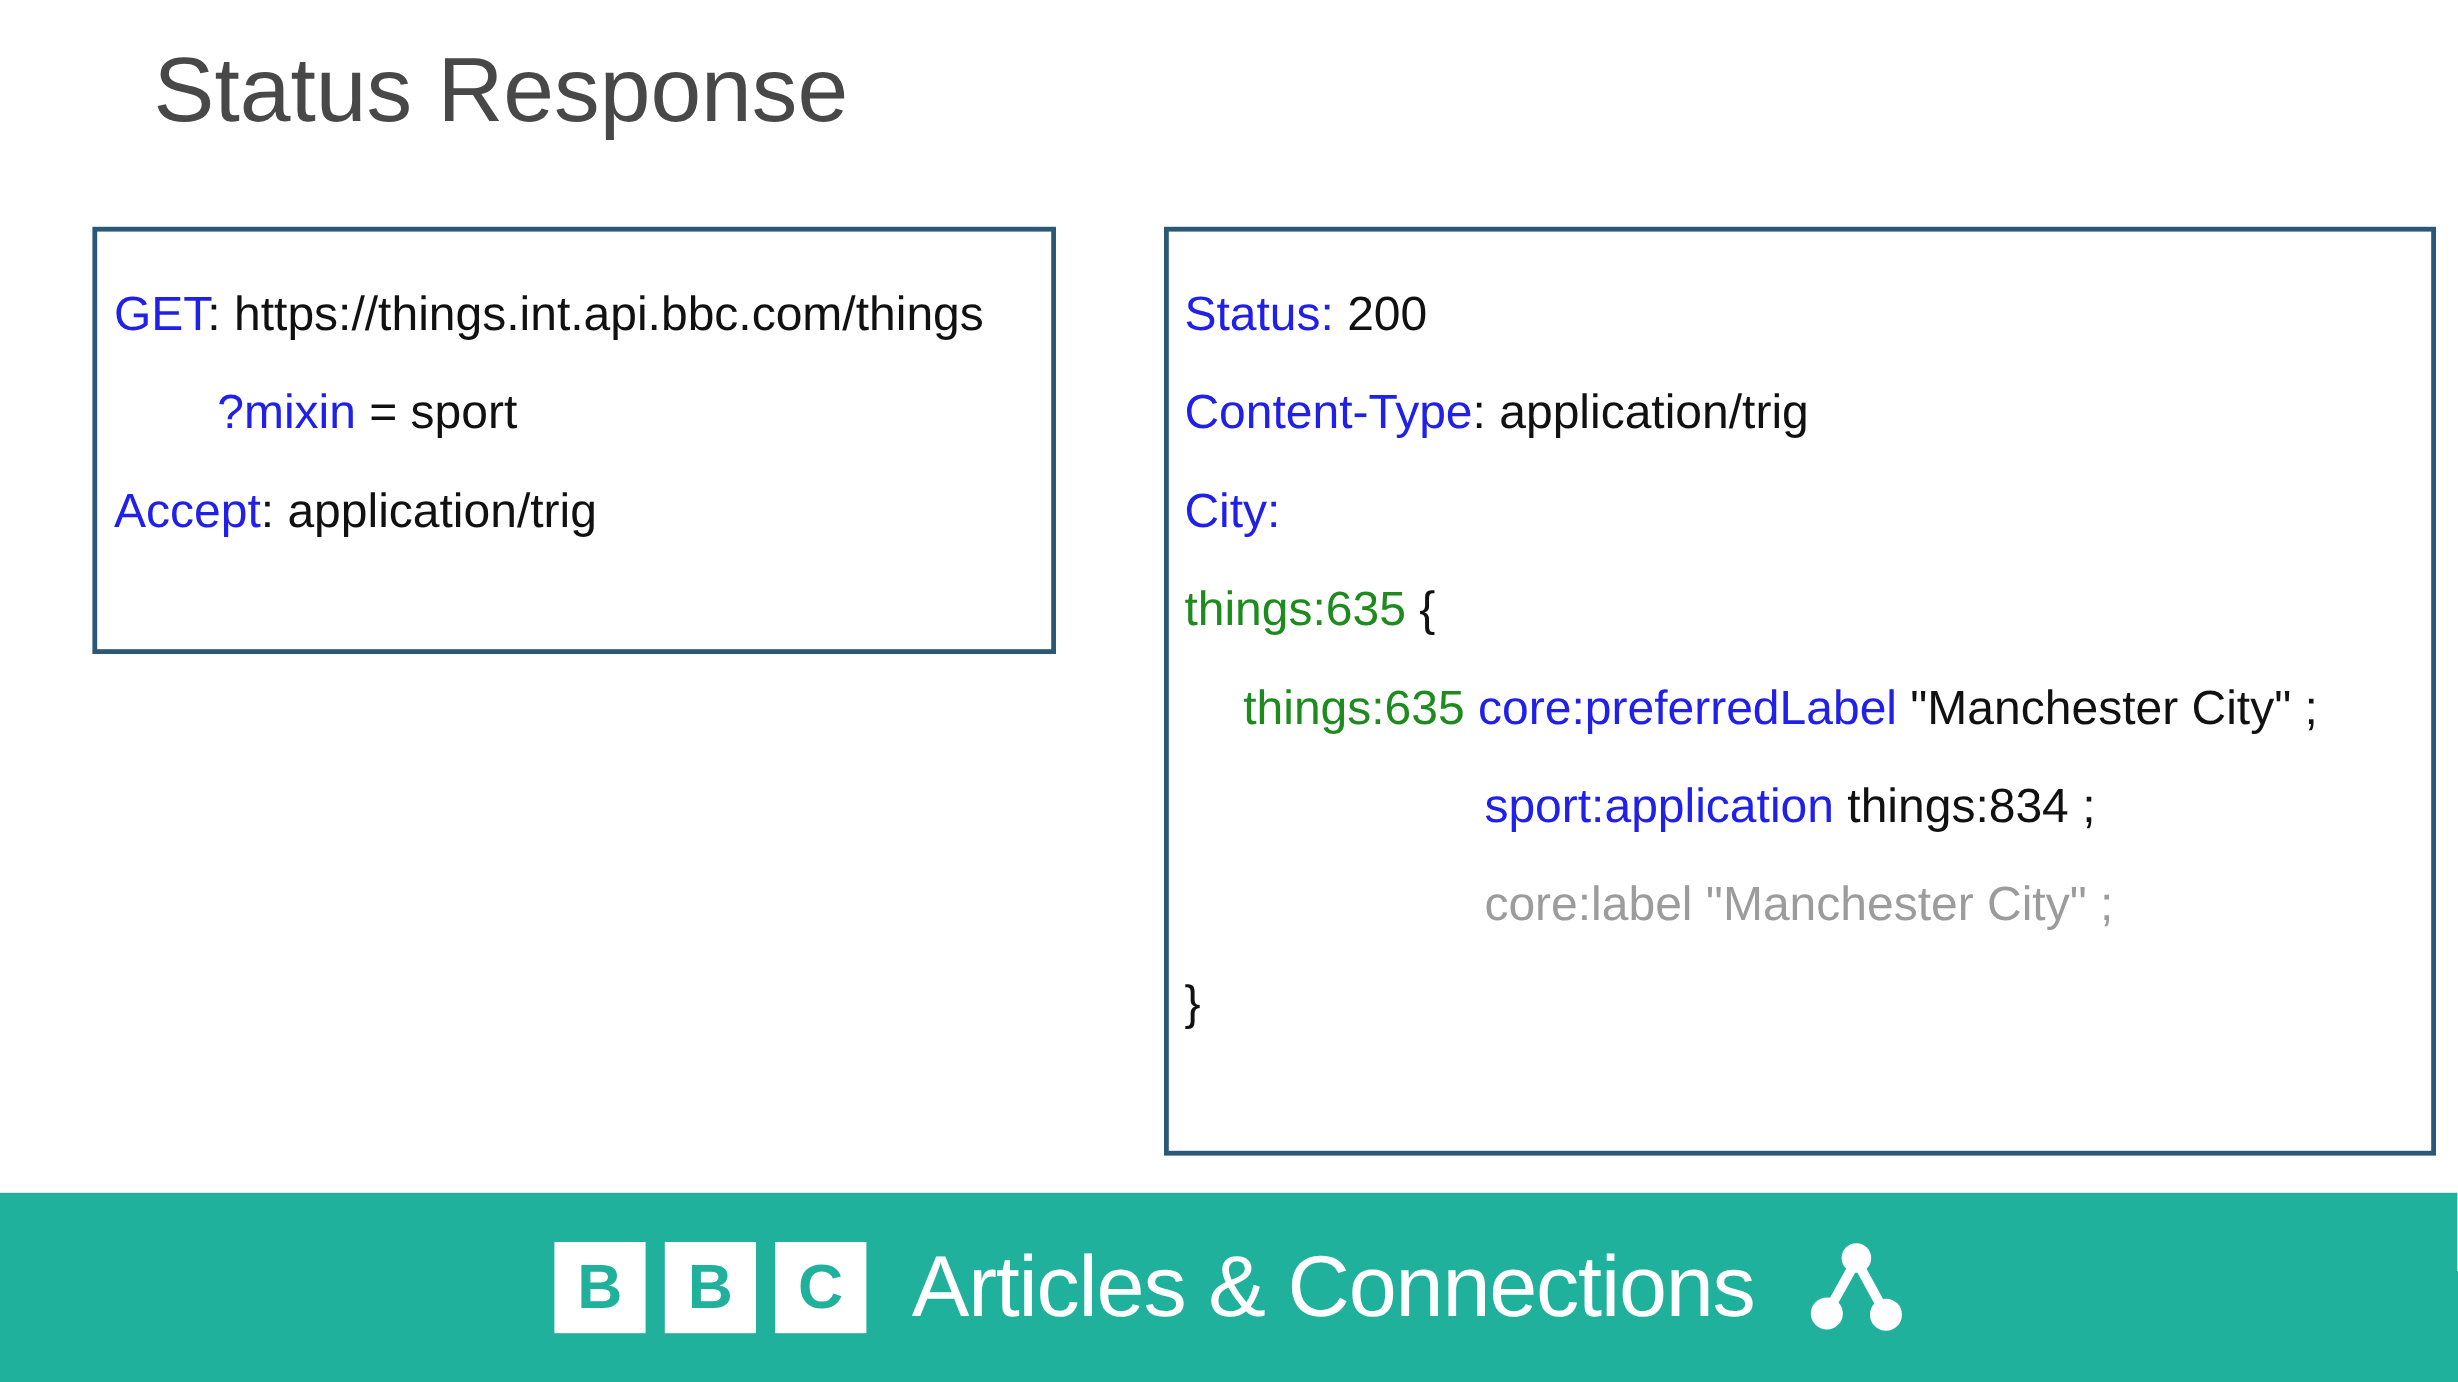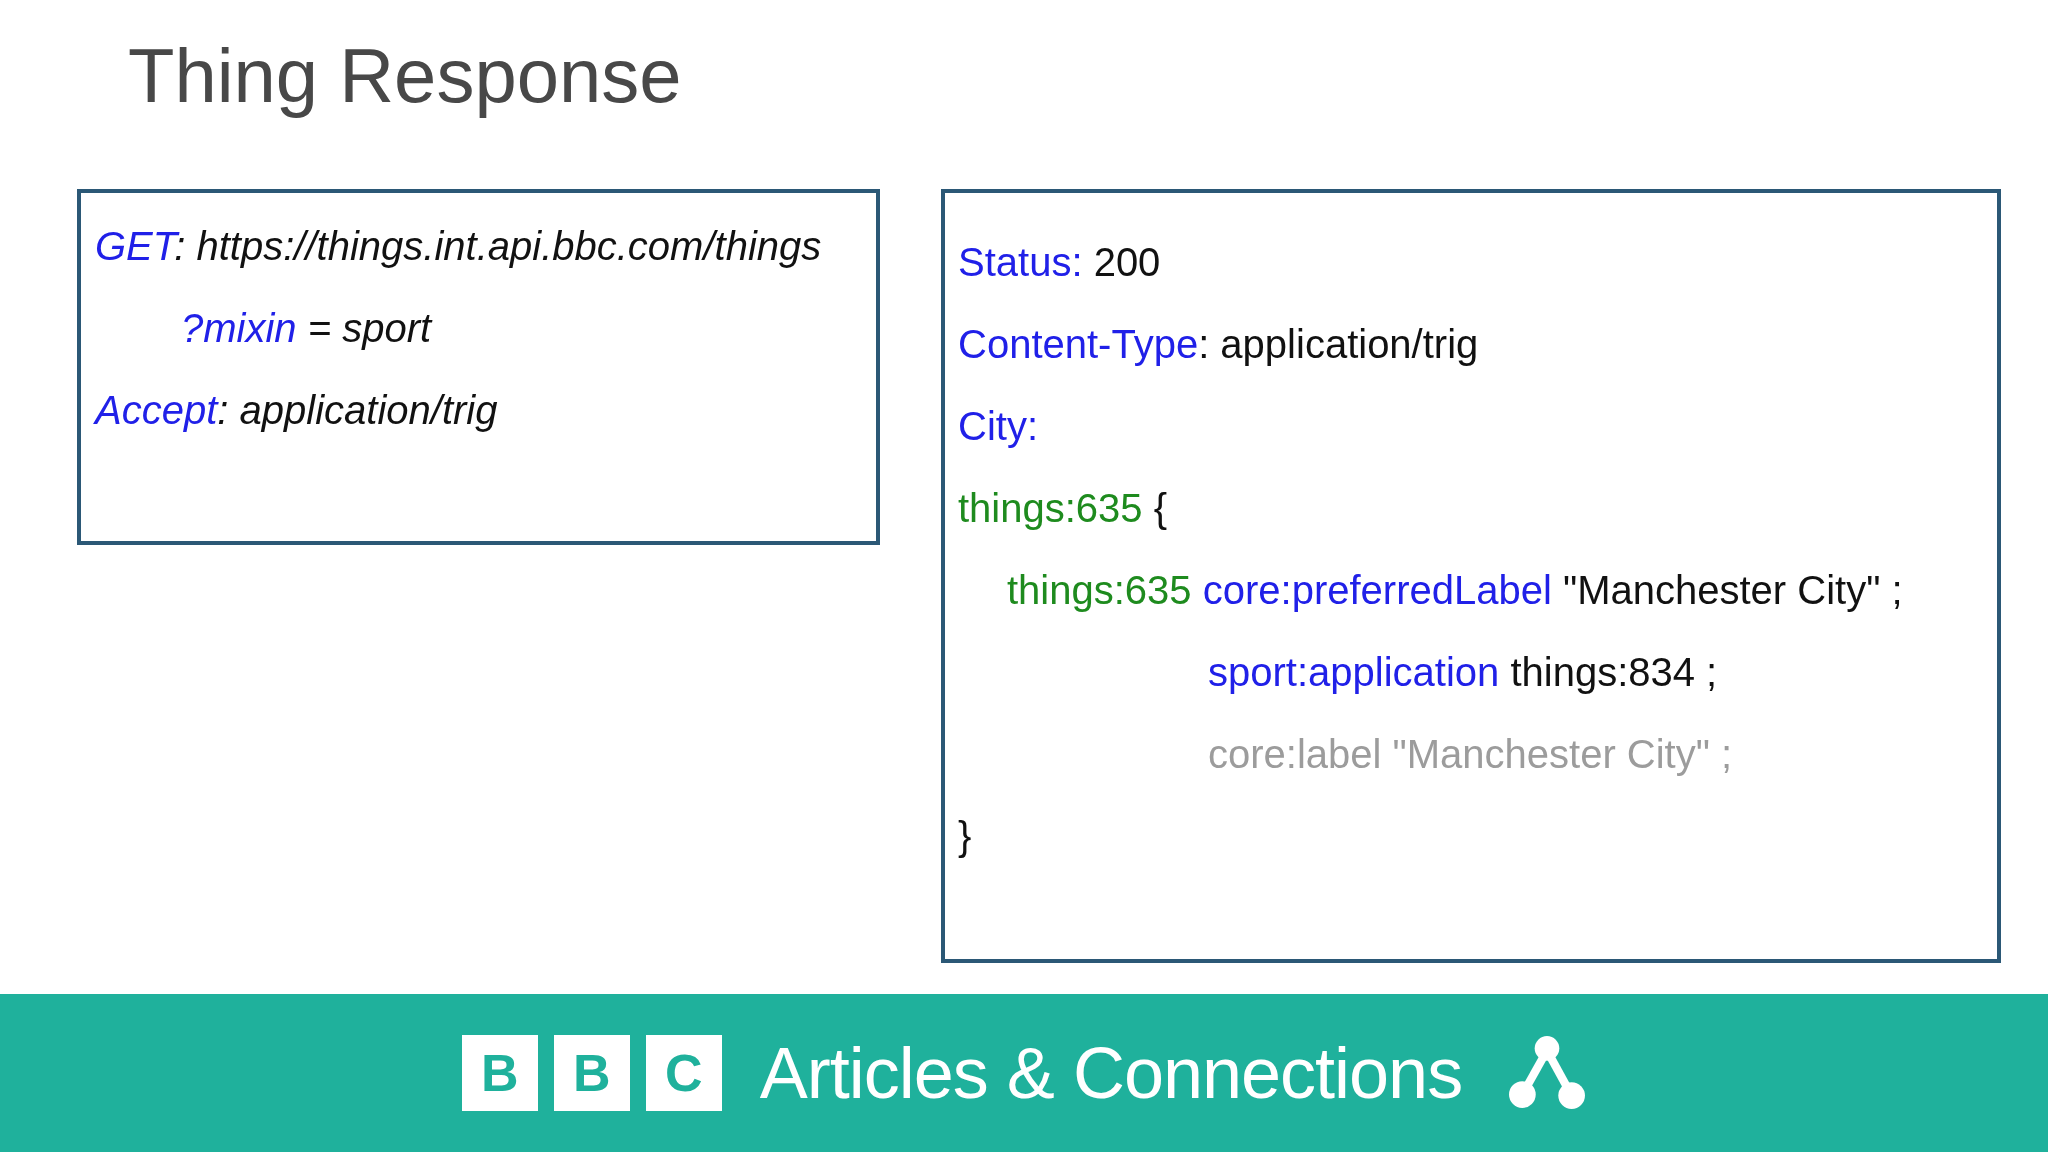--- a/index.html
+++ b/index.html
@@ -22,22 +22,22 @@
     color:var(--title-gray);
   }
 
   .code-box{
     position:absolute;background:#FFFFFF;
     border:4px solid var(--box-border);
     font-size:40px;line-height:82px;
     color:var(--text-black);
     white-space:nowrap;
   }
-  .request-box{left:77px;top:189px;width:803px;height:356px;padding:12px 0 0 14px;font-style:italic;}
-  .response-box{left:941px;top:189px;width:1060px;height:774px;padding:28px 0 0 13px;}
+  .request-box{left:77px;top:189px;width:803px;height:356px;padding:28px 0 0 14px;}
+  .response-box{left:970px;top:189px;width:1060px;height:774px;padding:28px 0 0 13px;}
 
   .request-box .indent-1{margin-left:86px;}
   .response-box .indent-1{margin-left:49px;}
   .response-box .indent-2{margin-left:250px;}
 
   .seg-blue{color:var(--accent-blue);}
   .seg-green{color:var(--keyword-green);}
   .seg-gray{color:var(--muted-gray);}
   .seg-black{color:var(--text-black);}
 
@@ -54,21 +54,21 @@
   }
   .footer-label{
     color:var(--white);font-size:72px;font-weight:400;
     margin-left:38px;letter-spacing:-1px;white-space:nowrap;
   }
   .graph-icon{margin-left:46px;width:78px;height:78px;display:block;}
 </style>
 </head>
 <body>
 
-<h1 class="slide-title">Thing Response</h1>
+<h1 class="slide-title">Status Response</h1>
 
 <div class="code-box request-box">
     <div class="code-line indent-0"><span class="seg-blue">GET</span><span class="seg-black">: https://things.int.api.bbc.com/things</span></div>
     <div class="code-line indent-1"><span class="seg-blue">?mixin</span><span class="seg-black"> = sport</span></div>
     <div class="code-line indent-0"><span class="seg-blue">Accept</span><span class="seg-black">: application/trig</span></div>
   </div>
 
 <div class="code-box response-box">
     <div class="code-line indent-0"><span class="seg-blue">Status:</span><span class="seg-black"> 200</span></div>
     <div class="code-line indent-0"><span class="seg-blue">Content-Type</span><span class="seg-black">: application/trig</span></div>

